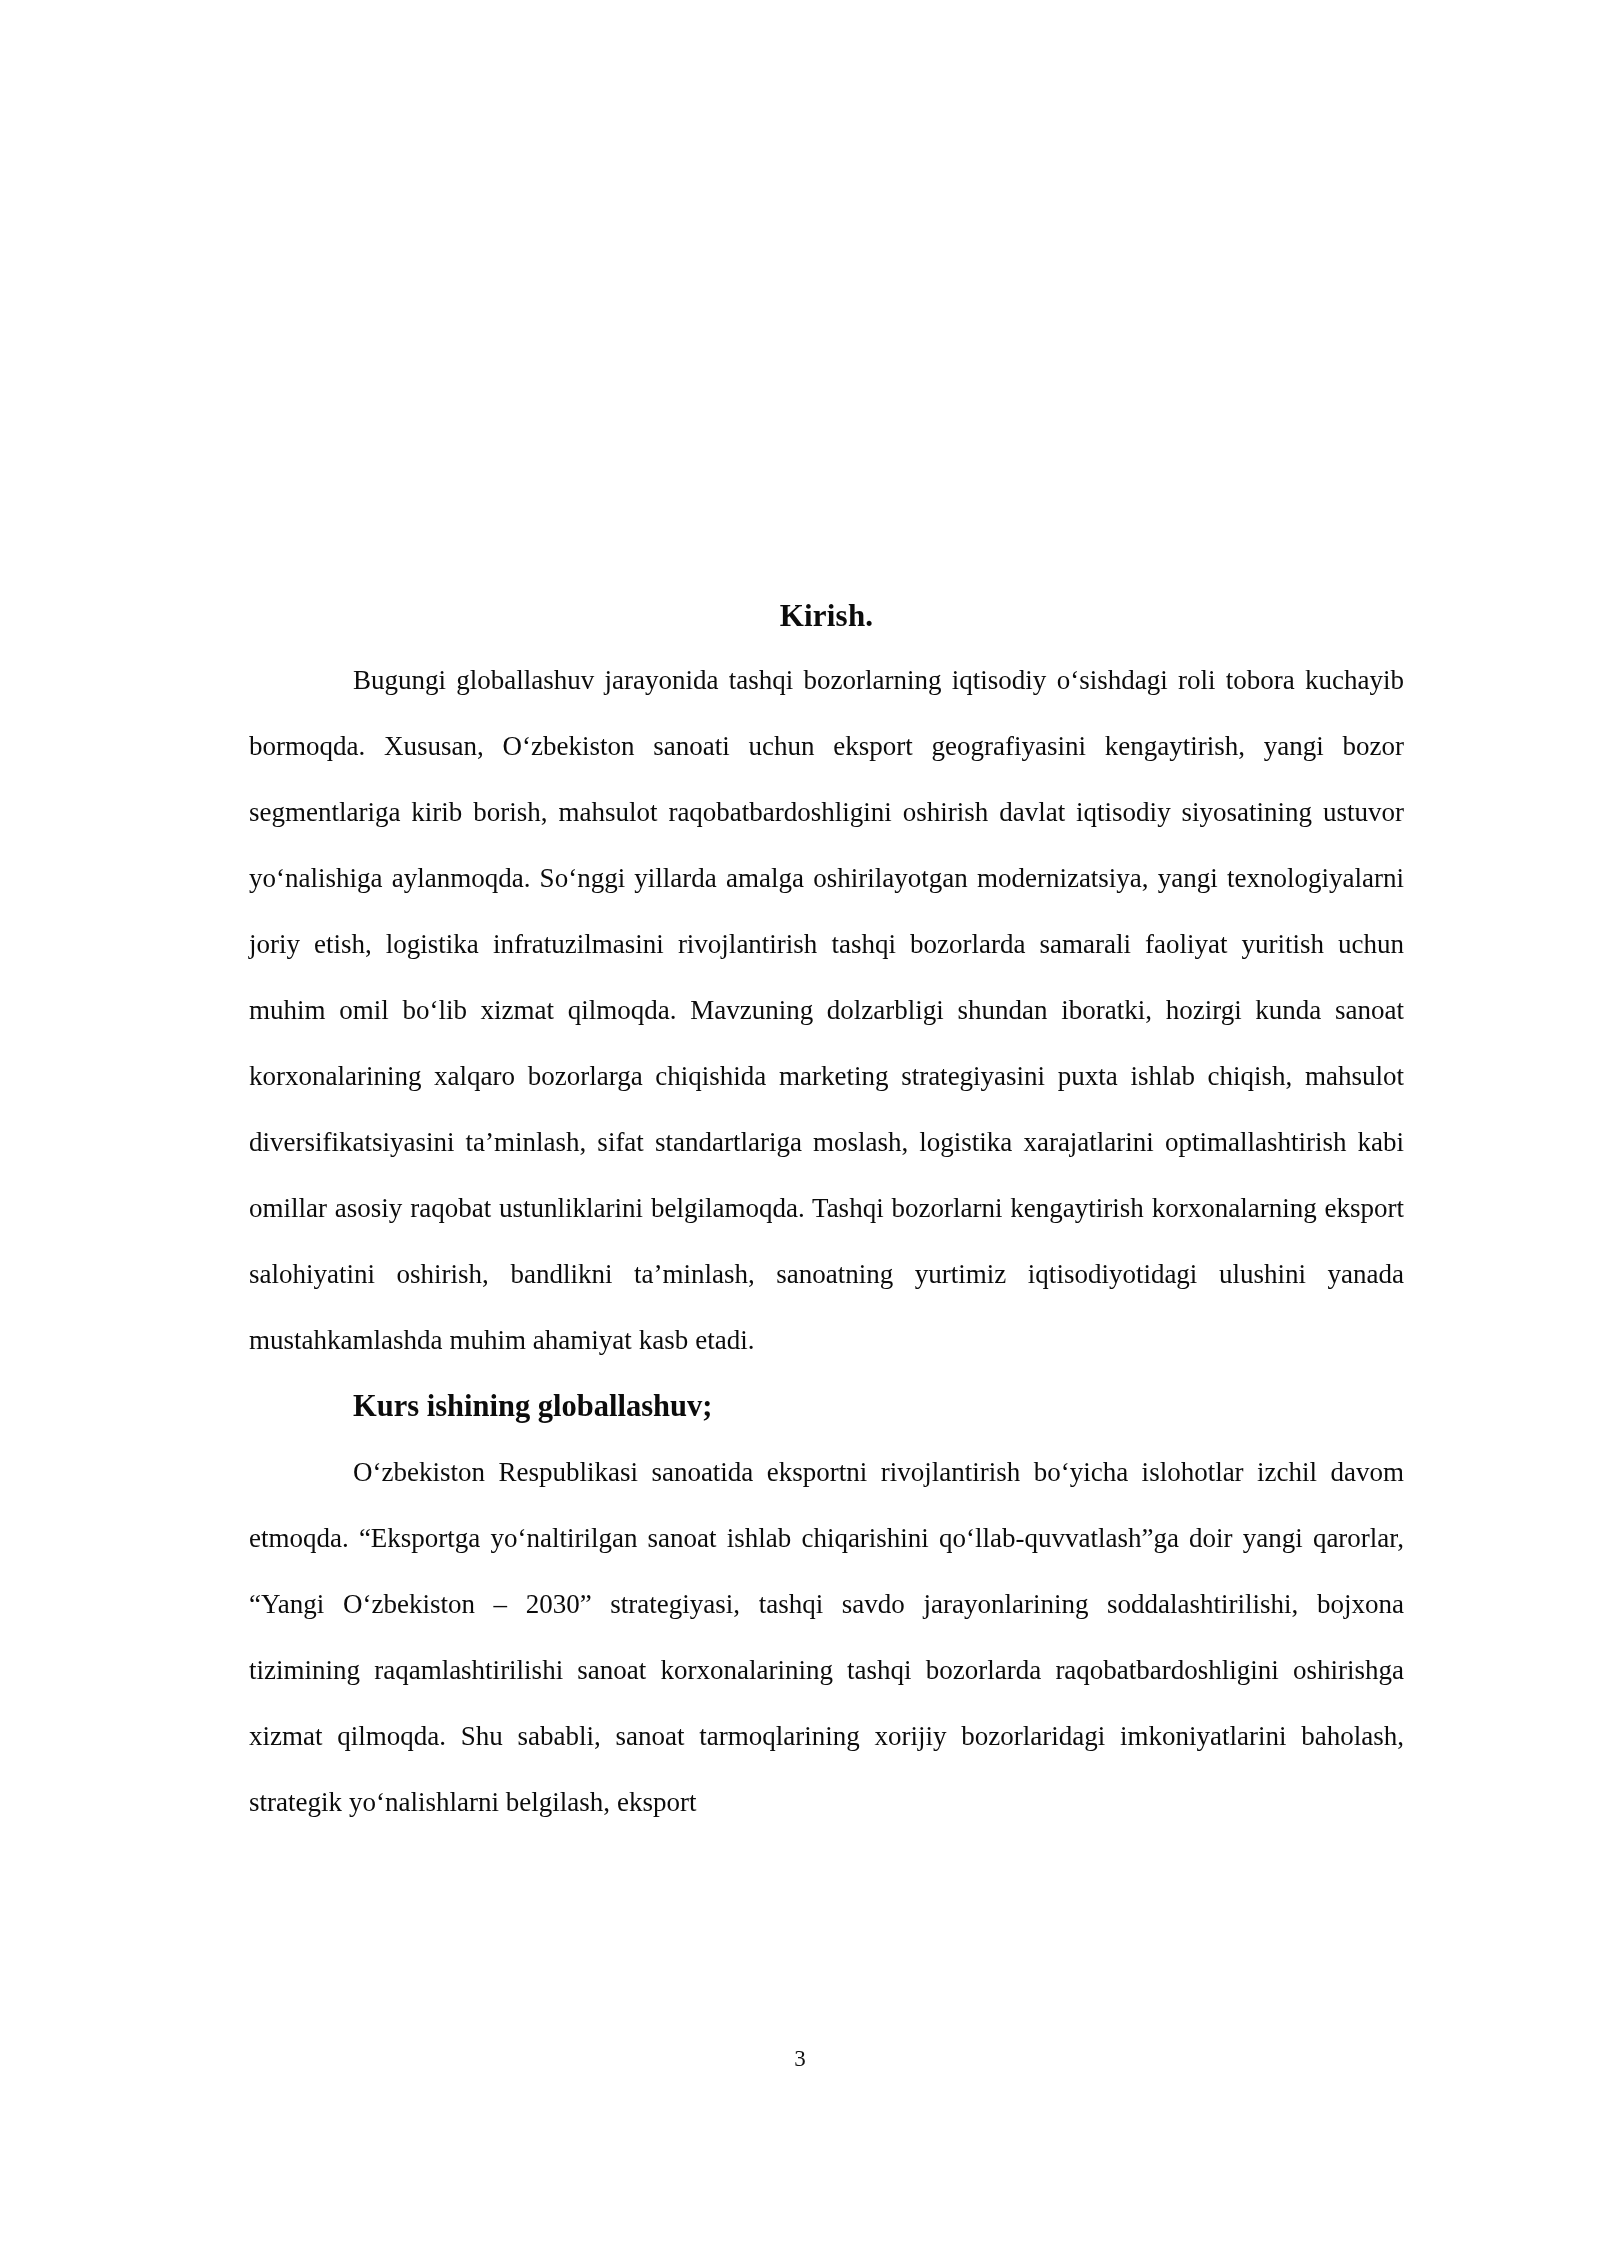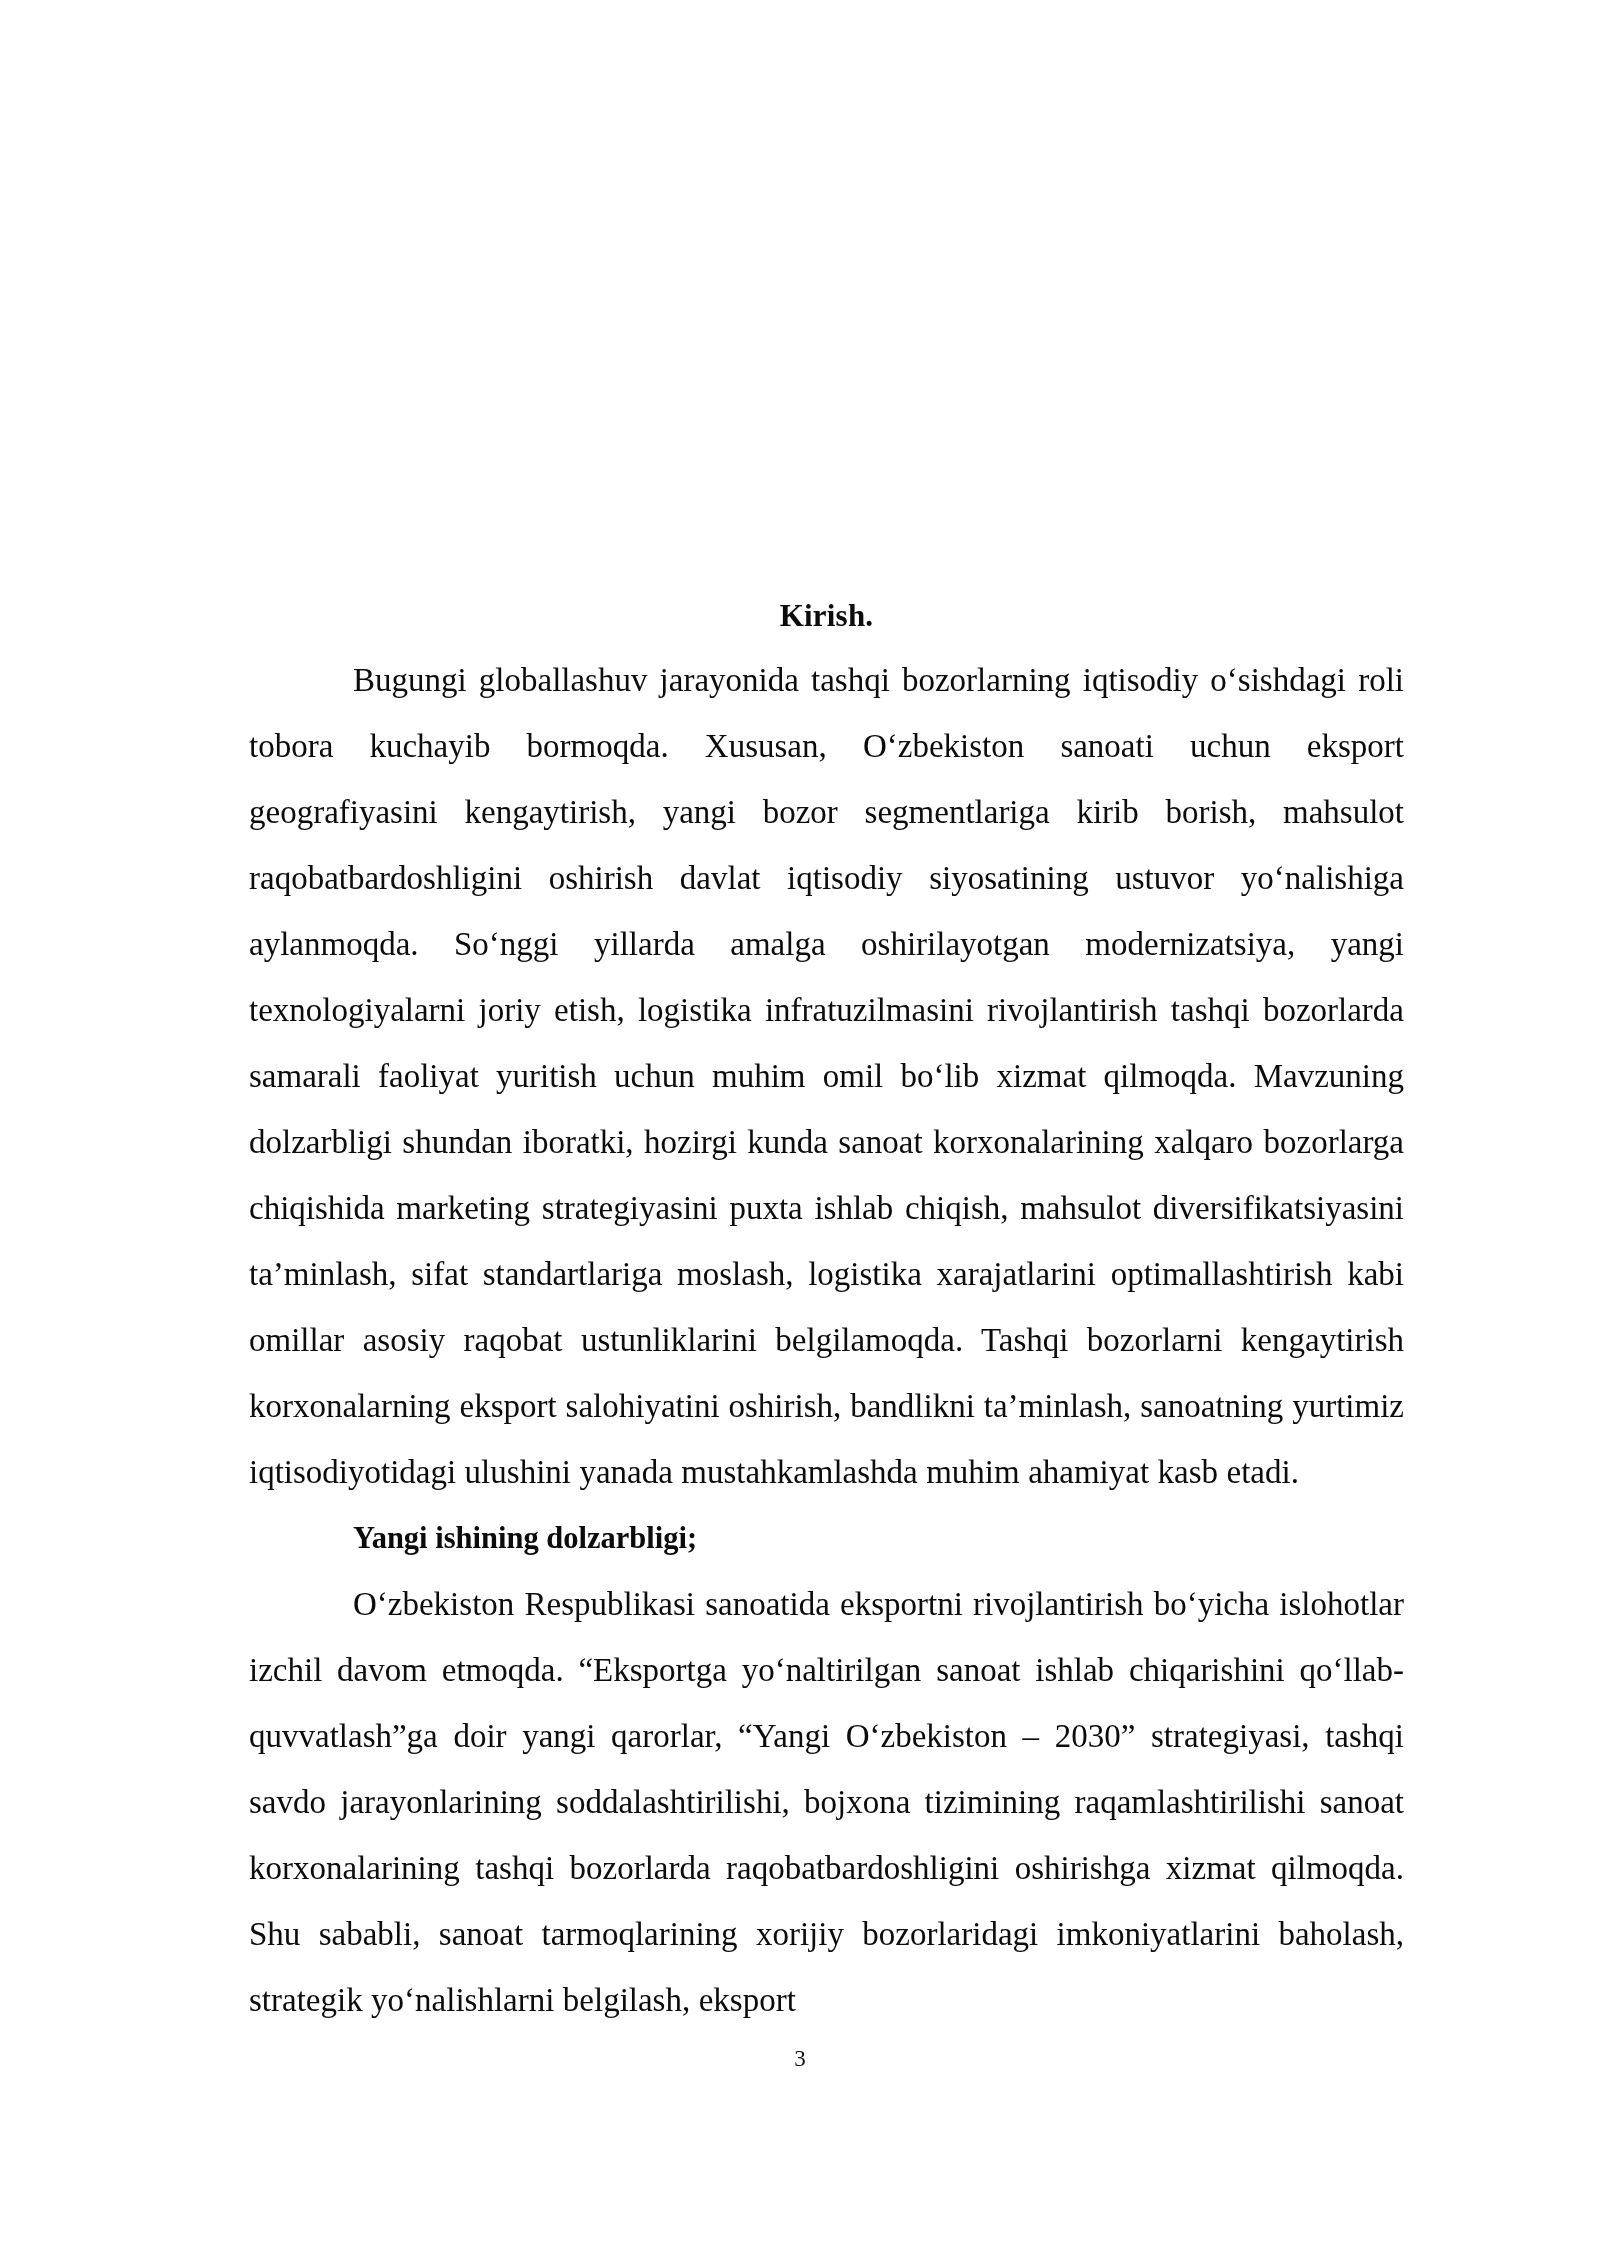--- a/index.html
+++ b/index.html
@@ -25,21 +25,21 @@
   }
   .doc-heading {
     text-align: center;
     font-weight: bold;
     font-size: 31px;
     line-height: 1.0;
     margin: 0 0 16px 0;
     letter-spacing: 0.2px;
   }
   .body-par {
-    font-size: 33px;
+    font-size: 27px;
     line-height: 66px;
     text-align: justify;
     text-justify: inter-word;
     text-indent: 104px;
     margin: 0;
     hyphens: none;
     word-spacing: 0.2px;
   }
   .sub-heading {
     font-size: 30.5px;
@@ -62,19 +62,19 @@
 </style>
 </head>
 <body>
 
 <div class="page">
   <div class="content">
     <h1 class="doc-heading">Kirish.</h1>
 
     <p class="body-par">Bugungi globallashuv jarayonida tashqi bozorlarning iqtisodiy o‘sishdagi roli tobora kuchayib bormoqda. Xususan, O‘zbekiston sanoati uchun eksport geografiyasini kengaytirish, yangi bozor segmentlariga kirib borish, mahsulot raqobatbardoshligini oshirish davlat iqtisodiy siyosatining ustuvor yo‘nalishiga aylanmoqda. So‘nggi yillarda amalga oshirilayotgan modernizatsiya, yangi texnologiyalarni joriy etish, logistika infratuzilmasini rivojlantirish tashqi bozorlarda samarali faoliyat yuritish uchun muhim omil bo‘lib xizmat qilmoqda. Mavzuning dolzarbligi shundan iboratki, hozirgi kunda sanoat korxonalarining xalqaro bozorlarga chiqishida marketing strategiyasini puxta ishlab chiqish, mahsulot diversifikatsiyasini ta’minlash, sifat standartlariga moslash, logistika xarajatlarini optimallashtirish kabi omillar asosiy raqobat ustunliklarini belgilamoqda. Tashqi bozorlarni kengaytirish korxonalarning eksport salohiyatini oshirish, bandlikni ta’minlash, sanoatning yurtimiz iqtisodiyotidagi ulushini yanada mustahkamlashda muhim ahamiyat kasb etadi.</p>
 
-    <p class="sub-heading">Yangi ishining dolzarbligi;</p>
+    <p class="sub-heading">Kurs ishining globallashuv;</p>
 
     <p class="body-par">O‘zbekiston Respublikasi sanoatida eksportni rivojlantirish bo‘yicha islohotlar izchil davom etmoqda. “Eksportga yo‘naltirilgan sanoat ishlab chiqarishini qo‘llab-quvvatlash”ga doir yangi qarorlar, “Yangi O‘zbekiston – 2030” strategiyasi, tashqi savdo jarayonlarining soddalashtirilishi, bojxona tizimining raqamlashtirilishi sanoat korxonalarining tashqi bozorlarda raqobatbardoshligini oshirishga xizmat qilmoqda. Shu sababli, sanoat tarmoqlarining xorijiy bozorlaridagi imkoniyatlarini baholash, strategik yo‘nalishlarni belgilash, eksport</p>
   </div>
 
   <div class="page-number">3</div>
 </div>
 
 </body></html>

